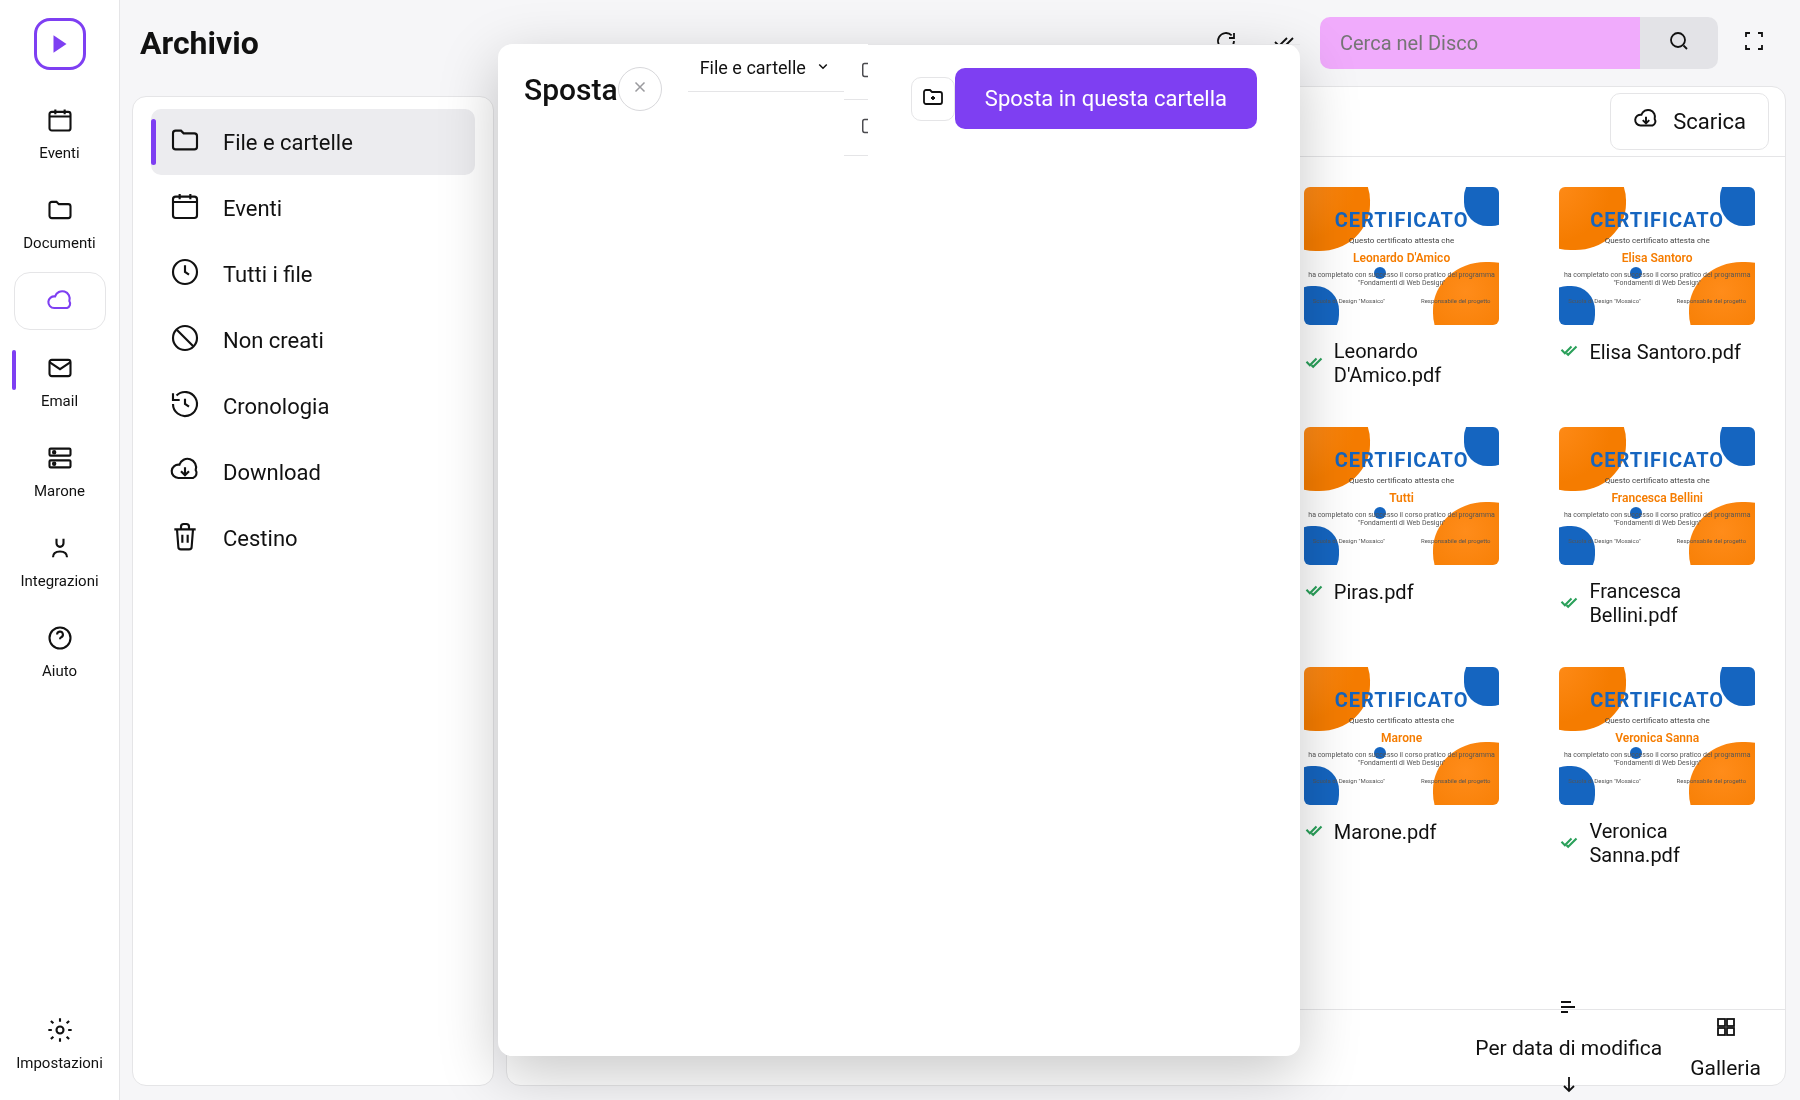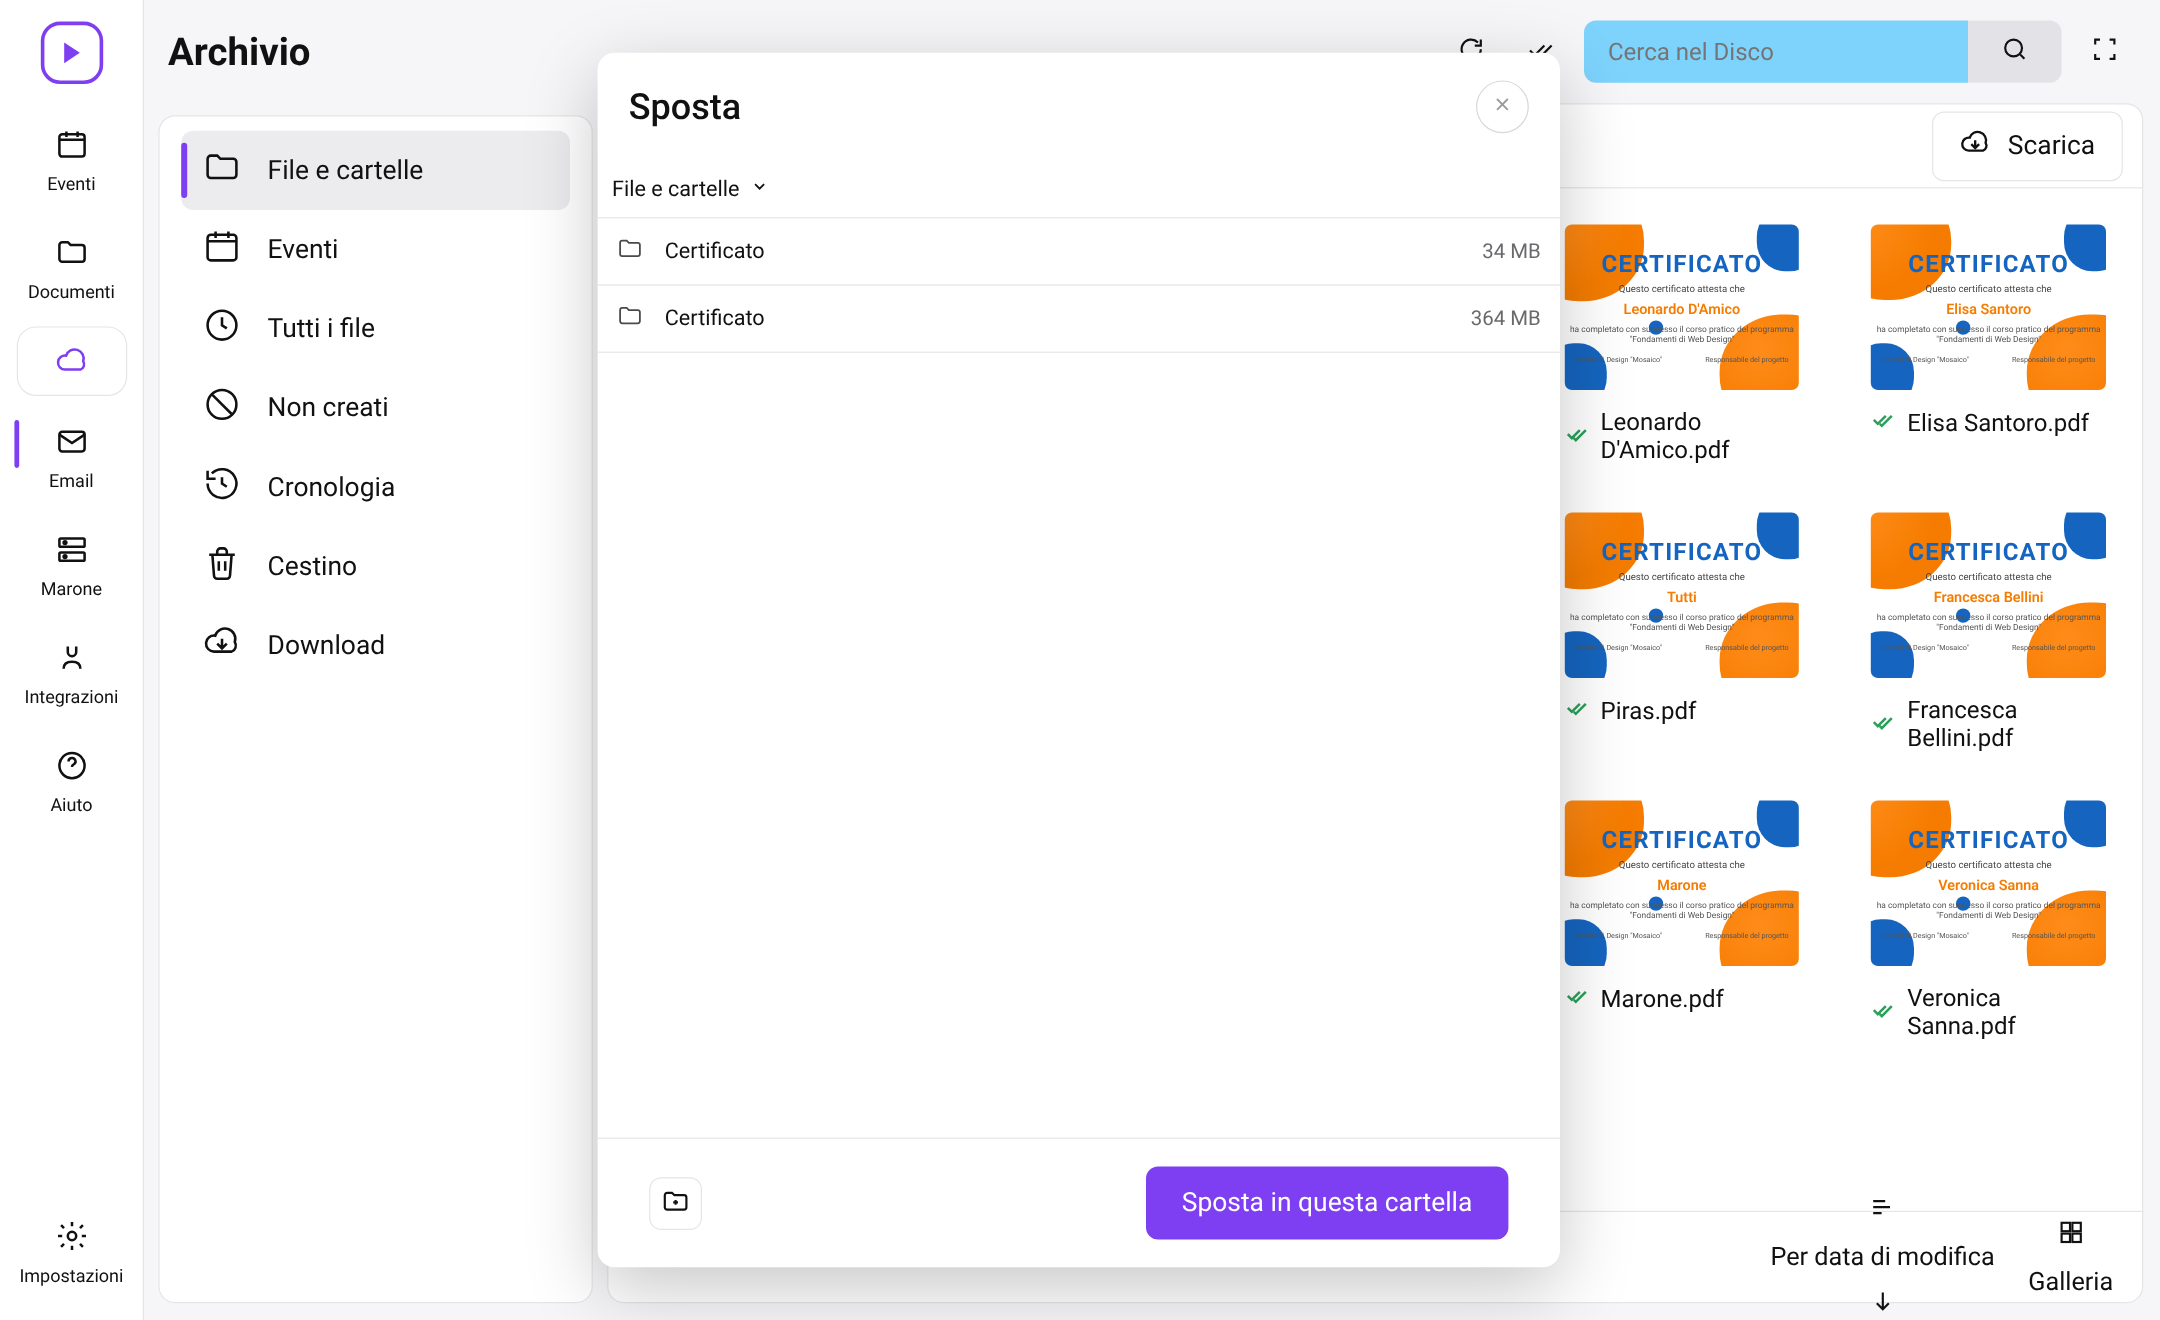--- a/index.html
+++ b/index.html
@@ -24,21 +24,21 @@
   .pnav-spacer{flex:1;}
   .pnav-item .picon svg{width:28px;height:28px;stroke:#111;stroke-width:1.8;fill:none;}
   .active-rail{position:absolute;left:12px;width:4px;height:40px;background:var(--accent);border-radius:3px;top:350px;}
 
   
   .header{position:absolute;left:120px;top:0;right:0;height:86px;display:flex;align-items:center;padding:0 24px 0 20px;gap:14px;}
   .page-title{font-size:32px;font-weight:700;flex:0 0 auto;margin-right:auto;}
   .hbtn{width:44px;height:44px;border-radius:10px;display:flex;align-items:center;justify-content:center;cursor:pointer;}
   .hbtn svg{width:24px;height:24px;stroke:#111;stroke-width:1.8;fill:none;}
   .search-wrap{display:flex;align-items:center;}
-  .search{width:320px;height:52px;border:none;background:#7dd3fc;border-radius:10px 0 0 10px;padding:0 20px;font-size:20px;color:var(--muted);}
+  .search{width:320px;height:52px;border:none;background:#f0abfc;border-radius:10px 0 0 10px;padding:0 20px;font-size:20px;color:var(--muted);}
   .search-btn{width:78px;height:52px;background:#e3e3e7;border-radius:0 10px 10px 0;display:flex;align-items:center;justify-content:center;cursor:pointer;}
 
   
   .snav{position:absolute;left:132px;top:96px;width:362px;bottom:14px;background:#fff;border-radius:14px;border:1px solid var(--border);padding:12px 18px;display:flex;flex-direction:column;}
   .snav-item{display:flex;align-items:center;gap:22px;height:66px;padding:0 18px;border-radius:10px;font-size:22px;cursor:pointer;}
   .snav-item.active{background:#ececef;position:relative;}
   .snav-item.active::before{content:"";position:absolute;left:0;top:10px;bottom:10px;width:5px;background:var(--accent);border-radius:3px;}
   .snav-item .sicn svg{width:32px;height:32px;stroke:#111;stroke-width:1.6;fill:none;}
   .storage{margin-top:18px;padding:0 6px;}
   .storage-text{font-size:19px;color:var(--text);}
@@ -70,21 +70,21 @@
   .thumb .dot{position:absolute;width:12px;height:12px;border-radius:50%;background:#1565c0;left:36%;top:58%;}
   .thumb .cert-text{position:absolute;inset:0;display:flex;flex-direction:column;align-items:center;justify-content:center;gap:4px;}
   .cert-title{font-size:20px;font-weight:700;color:#1565c0;letter-spacing:1px;}
   .cert-sub{font-size:8px;color:#444;}
   .cert-name{font-size:12px;font-weight:600;color:#f57c00;margin-top:2px;}
   .cert-line{font-size:7px;color:#555;text-align:center;line-height:1.2;margin-top:2px;}
   .cert-foot{font-size:6px;color:#555;margin-top:6px;display:flex;gap:36px;}
 
   
   .overlay{position:absolute;inset:0;}
-  .modal{position:absolute;left:498px;top:44px;width:802px;height:1012px;background:#fff;border-radius:14px;box-shadow:0 18px 60px rgba(0,0,0,0.22);display:flex;flex-direction:column;}
+  .modal{position:absolute;left:498px;top:44px;width:802px;height:1012px;background:#fff;border-radius:14px;box-shadow:0 18px 60px rgba(0,0,0,0.22);display:flex;flex-direction:row;}
   .modal-head{height:90px;display:flex;align-items:center;justify-content:space-between;padding:0 26px;}
   .modal-title{font-size:30px;font-weight:500;}
   .close{width:44px;height:44px;border-radius:50%;border:1.5px solid #d8d8db;display:flex;align-items:center;justify-content:center;cursor:pointer;}
   .close svg{width:18px;height:18px;stroke:#9a9a9e;stroke-width:2;fill:none;}
   .modal-crumb{height:48px;display:flex;align-items:center;gap:8px;padding:0 12px;font-size:18px;color:var(--text);border-bottom:1px solid var(--border);}
   .modal-crumb svg{width:18px;height:18px;stroke:#111;stroke-width:2;fill:none;}
   .modal-list{flex:1;overflow:auto;}
   .mrow{height:56px;display:flex;align-items:center;gap:18px;padding:0 16px;border-bottom:1px solid var(--border);font-size:18px;cursor:pointer;}
   .mrow .ficn svg{width:22px;height:22px;stroke:#4a4a4e;stroke-width:1.6;fill:none;}
   .mrow .size{margin-left:auto;font-size:17px;color:var(--muted);}
@@ -221,30 +221,30 @@
   </div>
   <div class="snav-item">
     <span class="sicn"><svg viewBox="0 0 24 24">
           <path d="M3 12a9 9 0 1 0 2.64-6.36M3 4v5h5"></path>
           <path d="M12 8v4l3 2"></path>
         </svg></span>
     <span>Cronologia</span>
   </div>
   <div class="snav-item">
     <span class="sicn"><svg viewBox="0 0 24 24">
-          <path d="M4 7h16M9 7V5a2 2 0 0 1 2-2h2a2 2 0 0 1 2 2v2M6 7l1 13a2 2 0 0 0 2 2h6a2 2 0 0 0 2-2l1-13M10 11v6M14 11v6"></path>
-        </svg></span>
-    <span>Cestino</span>
-  </div>
-  <div class="snav-item">
-    <span class="sicn"><svg viewBox="0 0 24 24">
           <path d="M7 18a5 5 0 1 1 .8-9.94A6 6 0 0 1 20 12a4 4 0 0 1-2 6Z"></path>
           <path d="M12 10v6m-3-3 3 3 3-3"></path>
         </svg></span>
     <span>Download</span>
+  </div>
+  <div class="snav-item">
+    <span class="sicn"><svg viewBox="0 0 24 24">
+          <path d="M4 7h16M9 7V5a2 2 0 0 1 2-2h2a2 2 0 0 1 2 2v2M6 7l1 13a2 2 0 0 0 2 2h6a2 2 0 0 0 2-2l1-13M10 11v6M14 11v6"></path>
+        </svg></span>
+    <span>Cestino</span>
   </div>
 
 </aside>
 
 <main class="main">
   <div class="main-top">
     <div class="chip">
       <span><svg viewBox="0 0 24 24">
             <path d="M7 18a5 5 0 1 1 .8-9.94A6 6 0 0 1 20 12a4 4 0 0 1-2 6Z"></path>
             <path d="M12 10v6m-3-3 3 3 3-3"></path>

